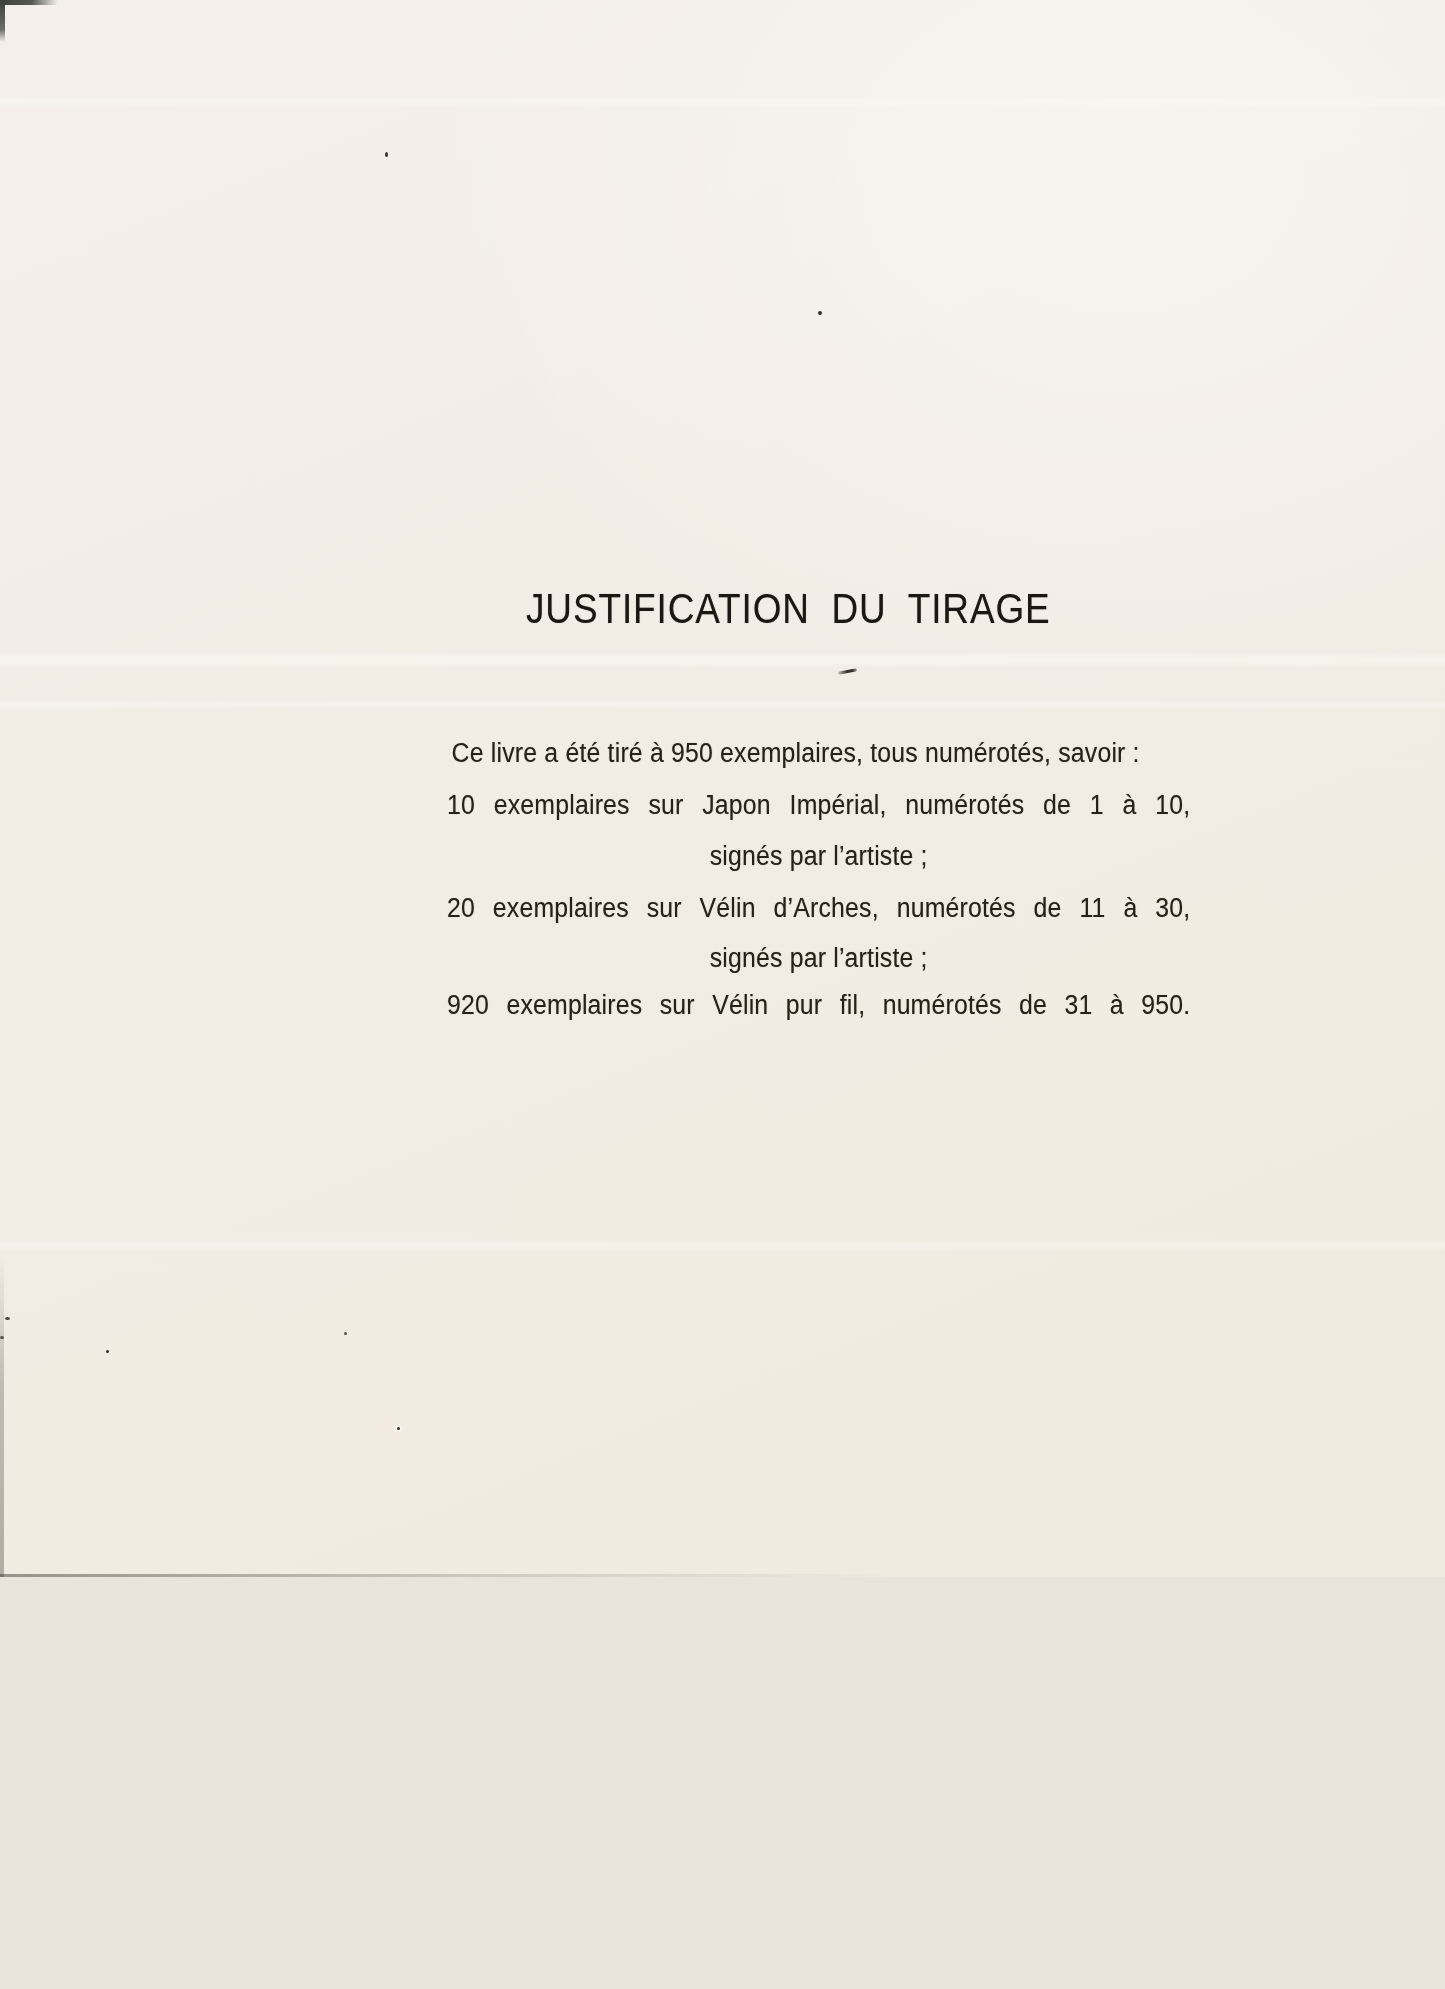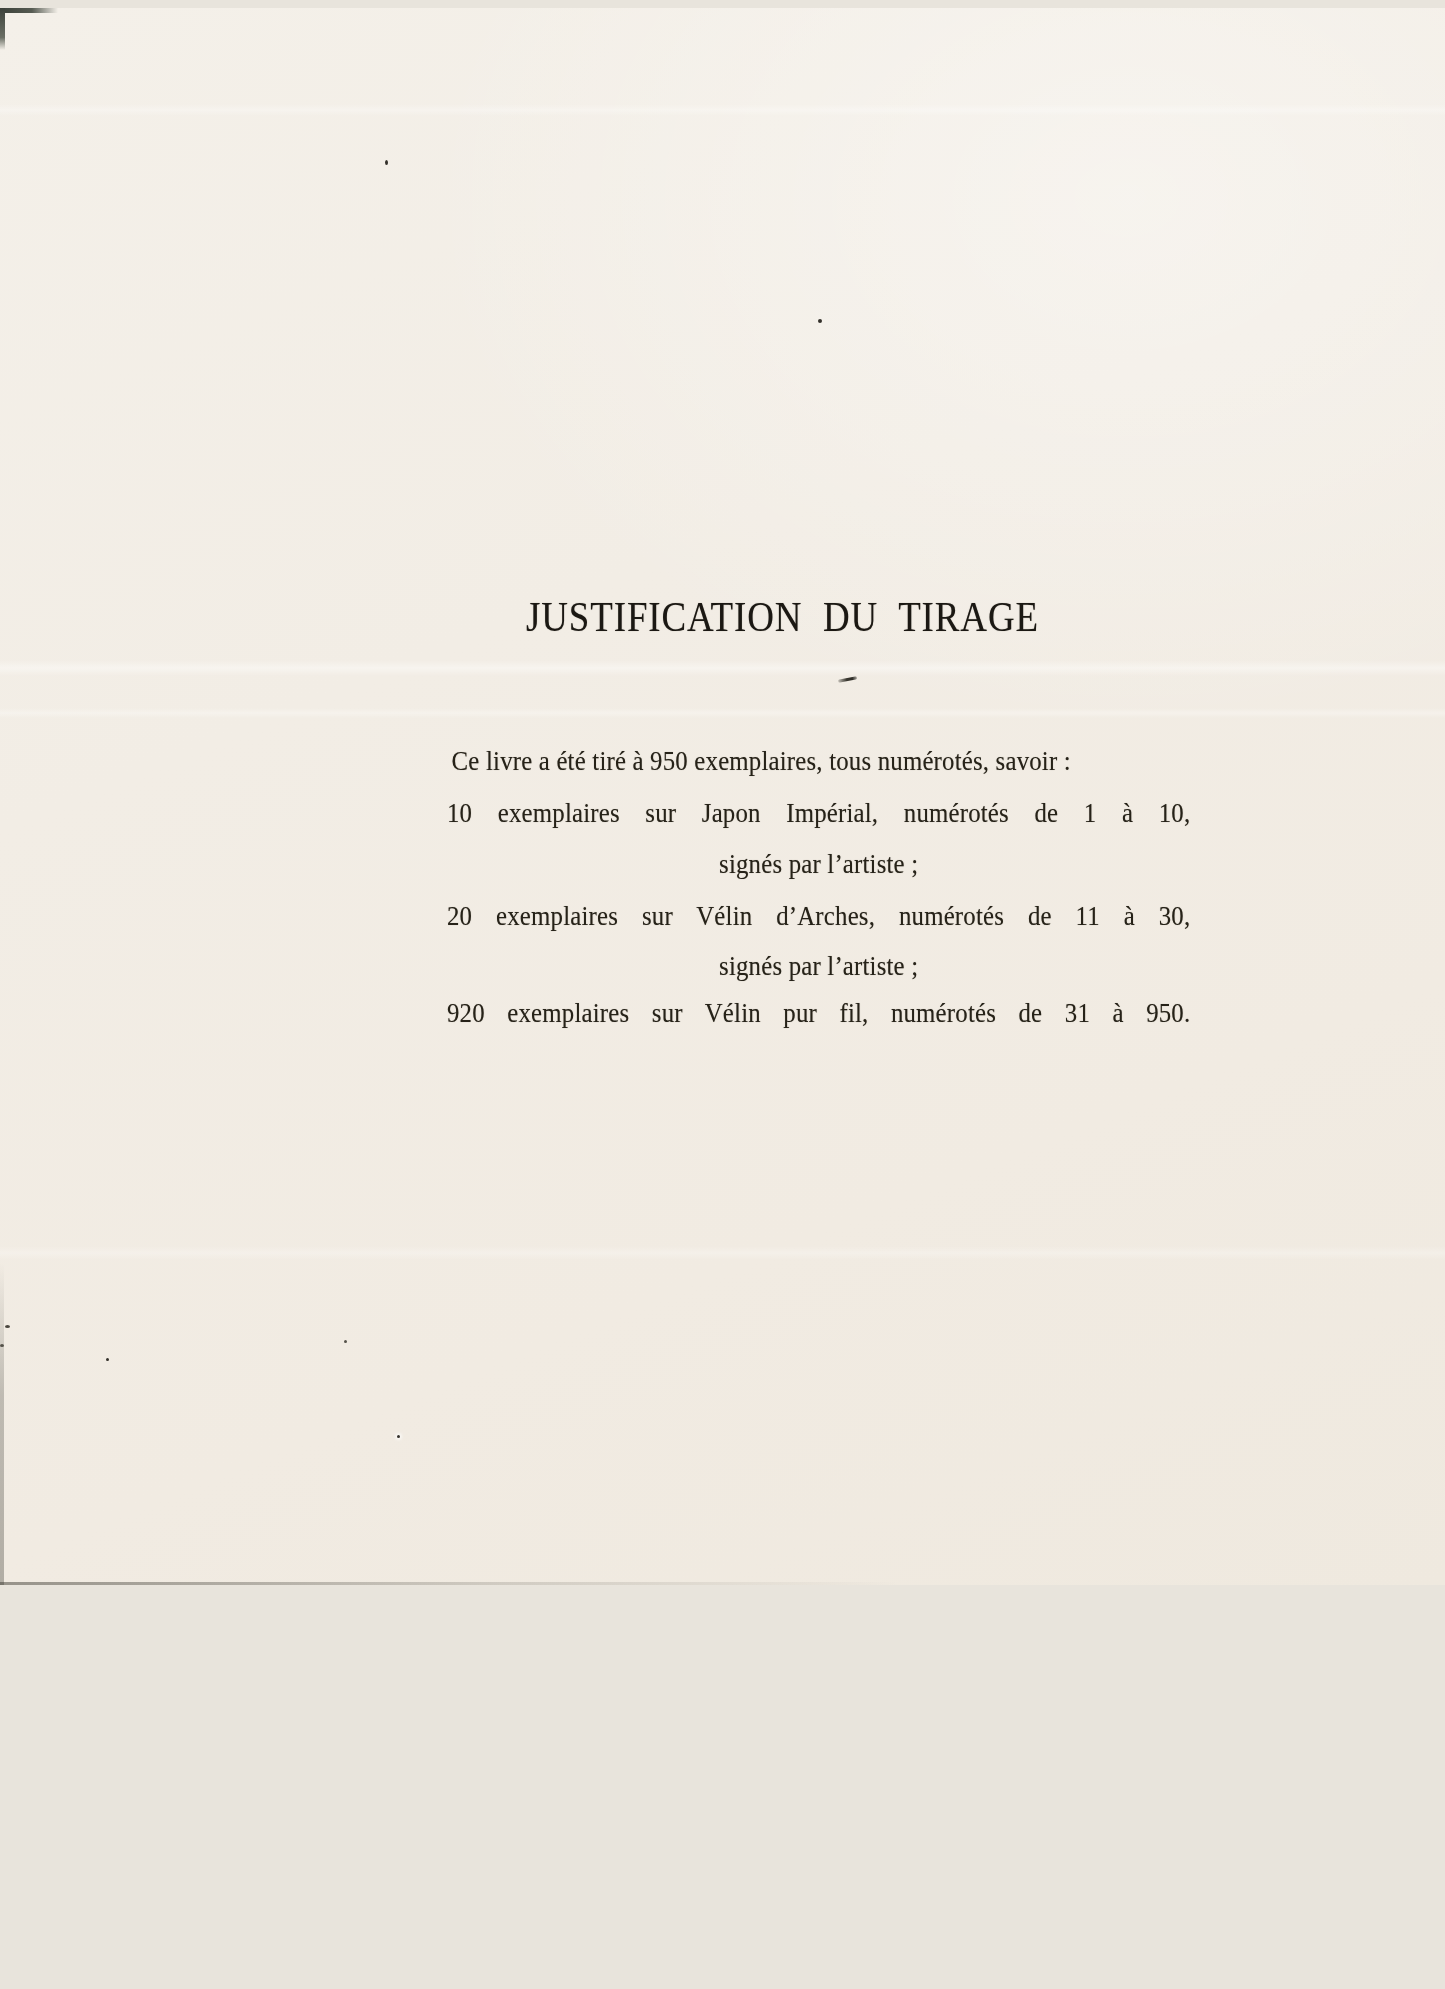--- a/index.html
+++ b/index.html
@@ -4,26 +4,26 @@
 <style>
   :root{
     --paper:#f2ede5;
     --ink:#262218;
     --edge:#474b43;
   }
   html,body{margin:0;padding:0;background:#e8e4dc;}
   #page{
     position:relative;
     width:1445px;height:1577px;
-    margin:8px auto;
+    margin:0 auto;
     overflow:hidden;
     background:
       radial-gradient(ellipse 1200px 900px at 78% 12%, rgba(255,255,255,0.35), rgba(255,255,255,0) 60%),
       linear-gradient(158deg,#f4f0e9 0%, #f2ede5 38%, #f1ebe2 72%, #efe9df 100%);
-    font-family:Liberation Serif, serif;
+    font-family:Liberation Sans, sans-serif;
     color:var(--ink);
   }
   
   .streak{position:absolute;left:0;width:100%;pointer-events:none;}
   .s1{top:652px;height:16px;background:linear-gradient(rgba(255,255,255,0.0),rgba(255,255,255,0.4),rgba(255,255,255,0.0));}
   .s2{top:700px;height:10px;background:linear-gradient(rgba(255,255,255,0.0),rgba(255,255,255,0.3),rgba(255,255,255,0.0));}
   .s3{top:1238px;height:14px;background:linear-gradient(rgba(255,255,255,0.0),rgba(255,255,255,0.25),rgba(255,255,255,0.0));}
   .s4{top:96px;height:12px;background:linear-gradient(rgba(255,255,255,0.0),rgba(255,255,255,0.28),rgba(255,255,255,0.0));}
 
   

